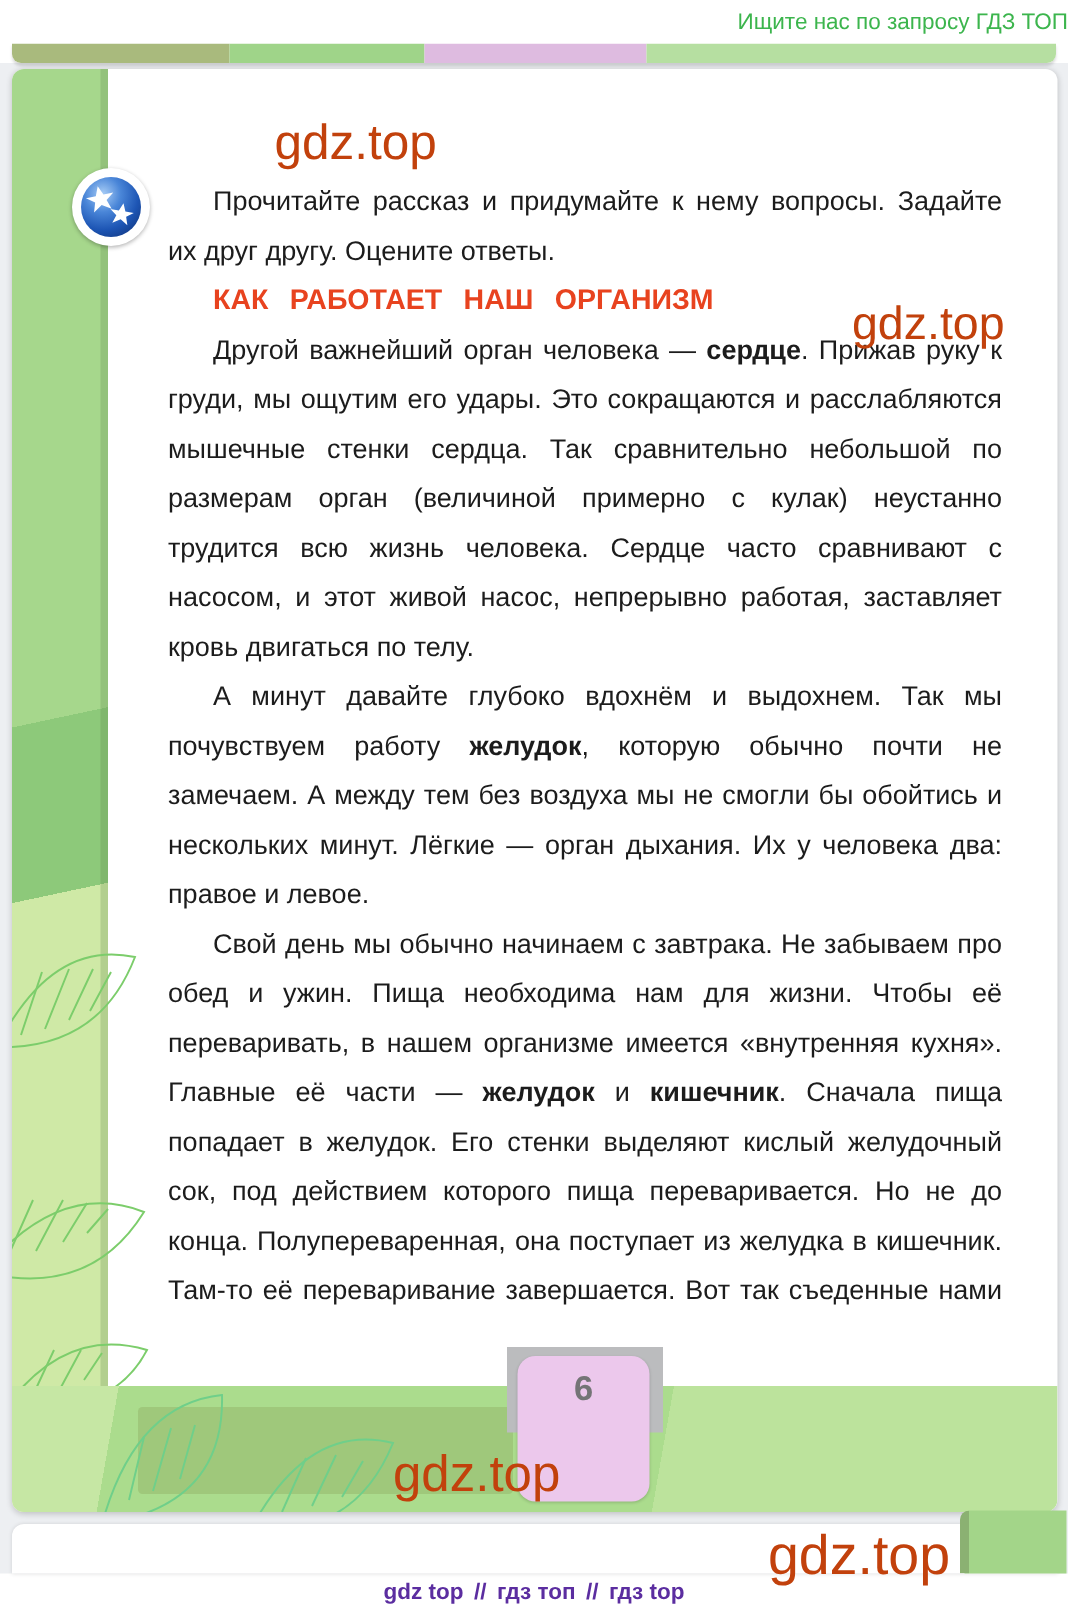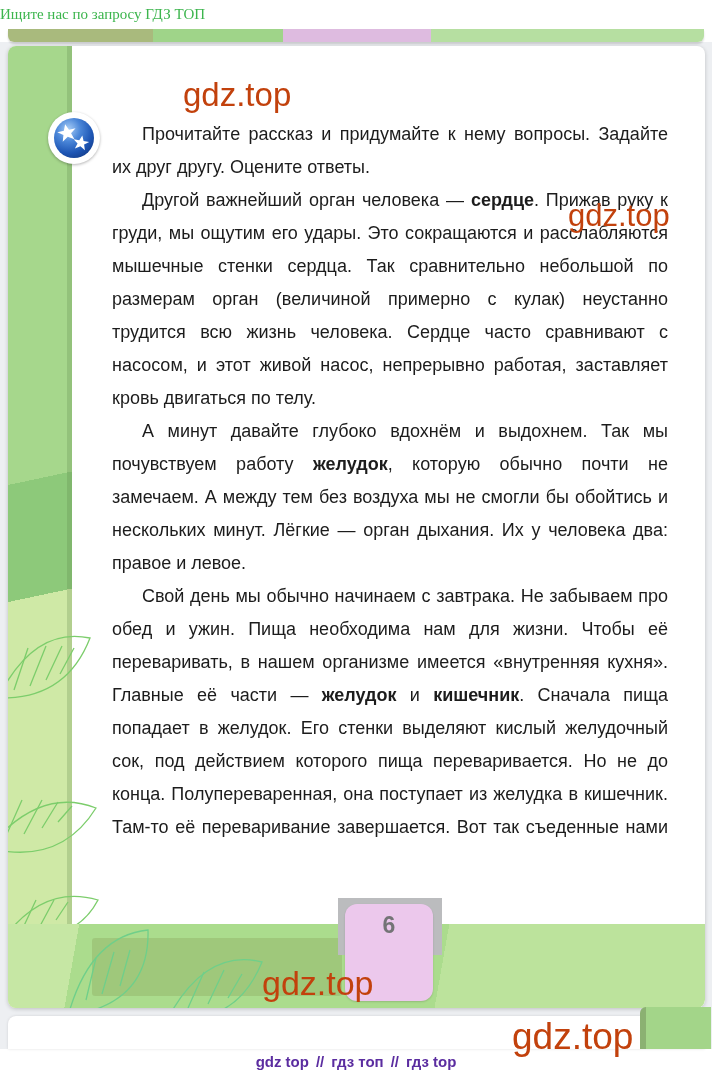--- a/index.html
+++ b/index.html
@@ -1,21 +1,21 @@
 <!DOCTYPE html>
 <html><head>
 <meta charset="utf-8">
 <style>
   html,body{margin:0;padding:0;}
   body{background:#ffffff;font-family:"Liberation Sans","DejaVu Sans",sans-serif;}
   .screen{position:relative;width:712px;height:1082px;overflow:hidden;background:#fff;}
 
   
-  .promo{position:absolute;top:6px;left:0;width:100%;text-align:left;
-         font-size:15px;font-weight:500;color:#3cb54d;font-family:Liberation Serif, serif;}
+  .promo{position:absolute;top:6px;left:0;width:100%;text-align:right;
+         font-size:15px;font-weight:500;color:#3cb54d;}
 
   
   .bg-band{position:absolute;top:42px;left:0;width:100%;height:1007px;background:#edeff2;}
 
   
   .prev-strip{position:absolute;left:8px;top:29px;width:696px;height:13px;display:flex;
               border-radius:0 0 6px 6px;overflow:hidden;box-shadow:0 2px 2px rgba(0,0,0,.15);}
   .prev-strip .s1{width:145px;background:#a9ba7d;}
   .prev-strip .s2{width:130px;background:#9fd489;}
   .prev-strip .s3{width:148px;background:#debbe0;}
@@ -134,20 +134,21 @@
           </radialGradient>
         </defs>
         <circle cx="21" cy="21" r="20" fill="url(#ball)"></circle>
         <path fill="#ffffff" transform="translate(14,16) rotate(-12)" d="M0,-9 L2.6,-2.8 L9.3,-2.8 L3.9,1.2 L6,7.6 L0,3.8 L-6,7.6 L-3.9,1.2 L-9.3,-2.8 L-2.6,-2.8 Z"></path>
         <path fill="#ffffff" transform="translate(28,26) rotate(10) scale(0.85)" d="M0,-9 L2.6,-2.8 L9.3,-2.8 L3.9,1.2 L6,7.6 L0,3.8 L-6,7.6 L-3.9,1.2 L-9.3,-2.8 L-2.6,-2.8 Z"></path>
       </svg>
     </div>
 
     <div class="content">
       <p class="task"><span>Прочитайте рассказ и придумайте к нему вопросы. Задайте их друг другу. Оцените ответы.</span></p>
+      <p class="story-title">КАК РАБОТАЕТ НАШ ОРГАНИЗМ</p>
       <p><span>Другой важнейший орган человека — </span><b>сердце</b><span>. Прижав руку к груди, мы ощутим его удары. Это сокращаются и расслабляются мышечные стенки сердца. Так сравнительно небольшой по размерам орган (величиной примерно с кулак) неустанно трудится всю жизнь человека. Сердце часто сравнивают с насосом, и этот живой насос, непрерывно работая, заставляет кровь двигаться по телу.</span></p>
       <p><span>А минут давайте глубоко вдохнём и выдохнем. Так мы почувствуем работу </span><b>желудок</b><span>, которую обычно почти не замечаем. А между тем без воздуха мы не смогли бы обойтись и нескольких минут. Лёгкие — орган дыхания. Их у человека два: правое и левое.</span></p>
       <p class="cont"><span>Свой день мы обычно начинаем с завтрака. Не забываем про обед и ужин. Пища необходима нам для жизни. Чтобы её переваривать, в нашем организме имеется «внутренняя кухня». Главные её части — </span><b>желудок</b><span> и </span><b>кишечник</b><span>. Сначала пища попадает в желудок. Его стенки выделяют кислый желудочный сок, под действием которого пища переваривается. Но не до конца. Полупереваренная, она поступает из желудка в кишечник. Там-то её переваривание завершается. Вот так съеденные нами</span></p>
     </div>
   </div>
 
   <div class="next-card">
     <div class="next-green"></div>
   </div>
 

